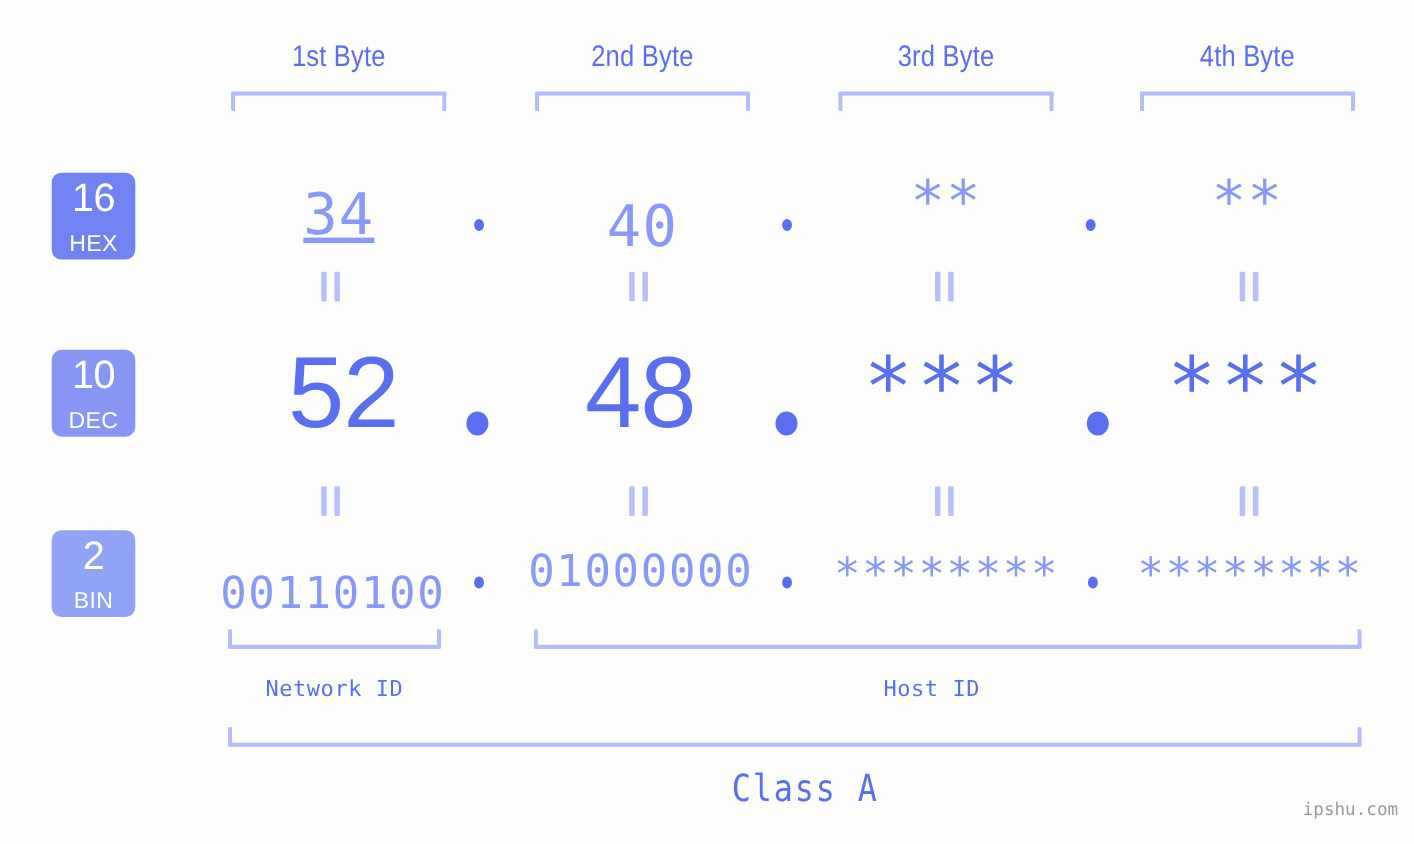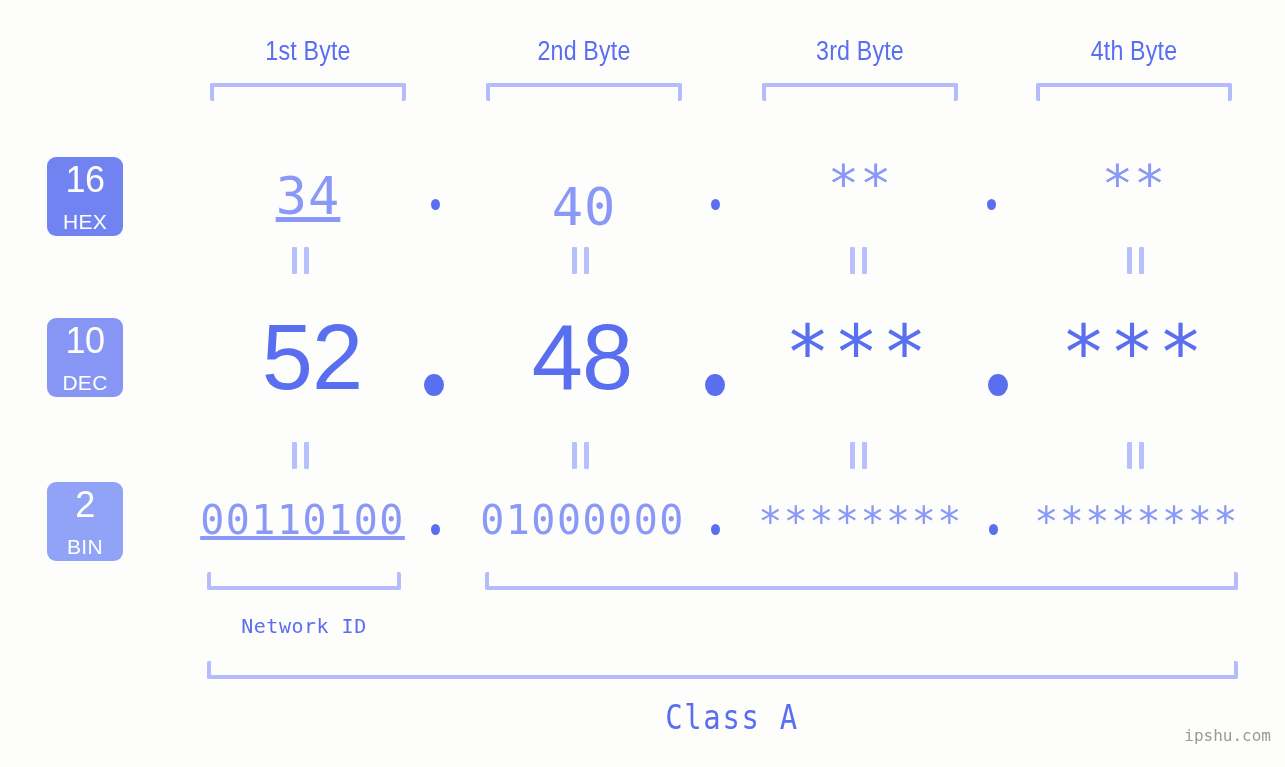--- a/index.html
+++ b/index.html
@@ -239,33 +239,34 @@
   <div class="eqbars" style="left:850px; top:442px;">
     <i></i>
       <i></i>
   </div>
   <div class="eqbars" style="left:1127px; top:442px;">
     <i></i>
       <i></i>
   </div>
 
   <div class="row-bin">
-    <div class="cell" style="left:190px; top:500px; width:225px;text-decoration:underline;">00110100</div>
+    <div class="cell" style="left:190px; top:520px; width:225px;">00110100</div>
     <div class="cell" style="left:470px; top:500px; width:225px;">01000000</div>
     <div class="cell" style="left:748px; top:502px; width:225px;">********</div>
     <div class="cell" style="left:1024px; top:502px; width:225px;">********</div>
 
     <div class="dot xs" style="left:431px; top:524px;"></div>
     <div class="dot xs" style="left:711px; top:524px;"></div>
     <div class="dot xs" style="left:989px; top:524px;"></div>
   </div>
 
   <div class="bracket down" style="left:207px; top:572px; width:194px;"></div>
   <div class="bracket down" style="left:485px; top:572px; width:753px;"></div>
 
   <div class="section-label" style="left:204px; top:614px; width:200px;">Network ID</div>
+  <div class="section-label" style="left:747px; top:614px; width:200px;">Host ID</div>
 
   <div class="bracket down" style="left:207px; top:661px; width:1031px;"></div>
   <div class="class-label" style="left:622px; top:697px; width:220px;">Class A</div>
 
   <div class="watermark">ipshu.com</div>
 
 </div>
 
 </body></html>

